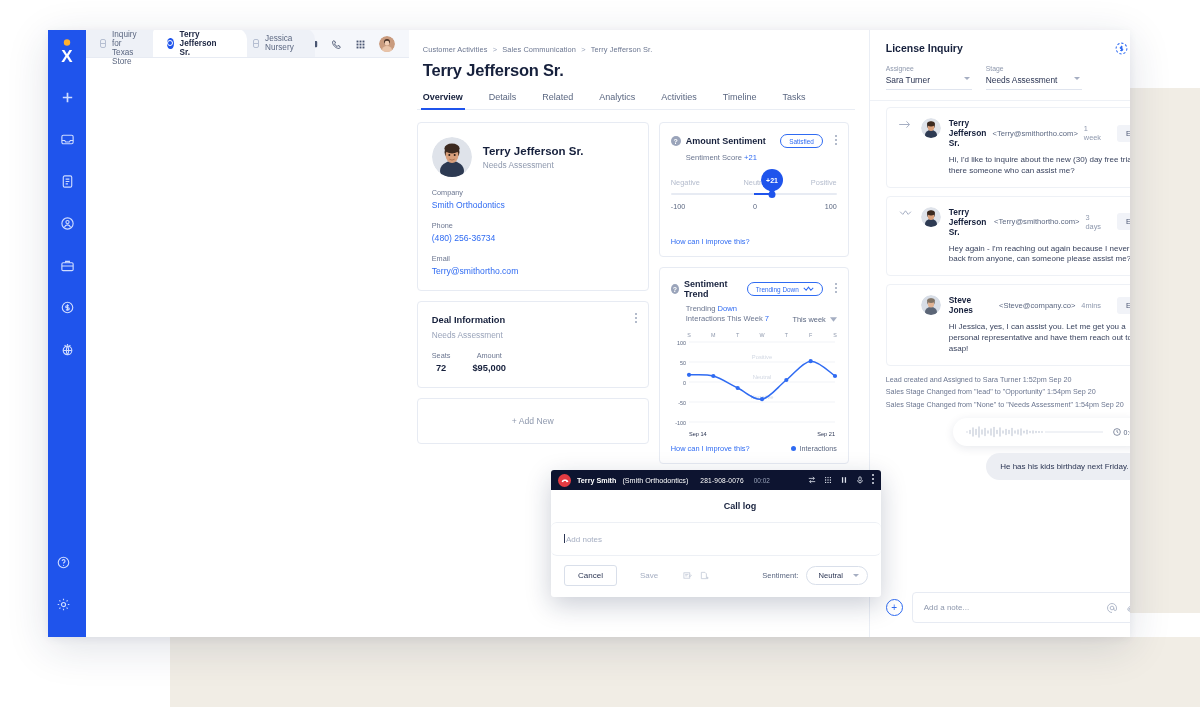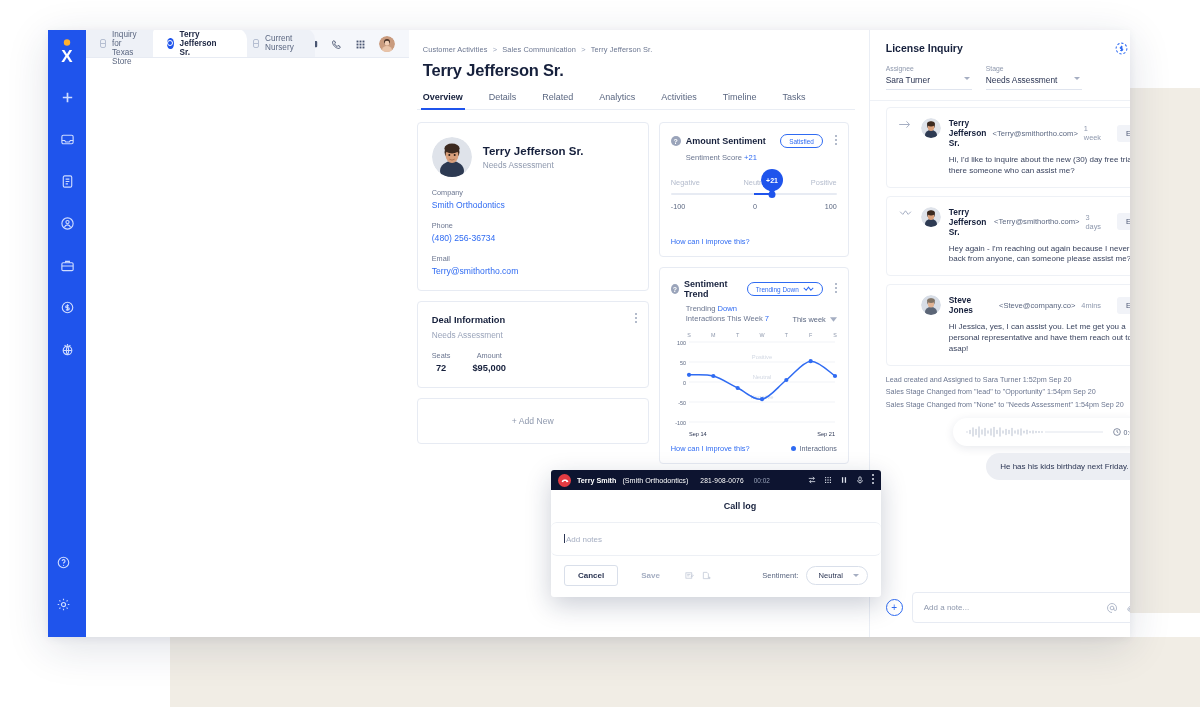--- a/index.html
+++ b/index.html
@@ -243,21 +243,21 @@
   .cl-num { font-size: 6.6px; margin-left: 6px; letter-spacing:.2px;}
   .cl-dur { font-size: 6.4px; color:#9aa4ba; margin-left:4px;}
   .cl-ctrls { margin-left:auto; display:flex; align-items:center; gap: 8px; }
   .cl-ctrls .c { cursor:pointer; display:flex; color:#dfe4ee;}
   .cl-ctrls .c svg { width: 8px; height: 8px; display:block;}
   .cl-title { text-align:center; font-size:9px; font-weight:bold; color:#16203c; padding: 11px 0 11px; margin-left: 48px;}
   .cl-notes { border-top:1px solid #edf0f5; border-bottom:1px solid #edf0f5; padding: 11px 13px; font-size:8px; color:#a5aec2;border-radius:6px;}
   .cl-notes .cursor { display:inline-block; width:1px; height:9px; background:#2b3553; vertical-align:-1px; margin-right:1px;}
   .cl-foot { display:flex; align-items:center; padding: 9px 13px 11px; gap: 9px; }
   .btn {
-    border:1px solid #d9dfea; border-radius:3px; font-size:8px; padding:5px 13px; cursor:pointer; background:#fff; color:#2b3553;font-weight:bold;
+    border:1px solid #d9dfea; border-radius:3px; font-size:8px; padding:5px 13px; cursor:pointer; background:#fff; color:#2b3553;
   }
   .btn.ghost { border-color: transparent; color:#a5aec2; }
   .cl-fico { display:flex; gap:8px; color:#c3cad8; margin-left:2px;}
   .cl-fico svg { width:9px;height:9px;display:block;}
   .cl-sent { margin-left:auto; display:flex; align-items:center; gap:7px; font-size:7.6px; color:#5b6781;}
   .cl-drop {
     border:1px solid #d9dfea;border-radius:11px;font-size:7.6px;padding:4px 8px 4px 12px;
     display:flex;align-items:center;gap:10px;cursor:pointer;color:#2b3553; min-width:62px;
   }
   .cl-drop .caret { width:0;height:0;border-left:3px solid transparent;border-right:3px solid transparent;border-top:3.5px solid #a5aec2; margin-left:auto;}
@@ -347,21 +347,21 @@
         <span>Product Inquiry for Texas Store</span>
       </div>
       <div class="tab active">
         <span class="tico"></span>
         <span>Terry Jefferson Sr.</span>
       </div>
       <div class="tab">
         <span class="tdoc">
             <i></i>
           </span>
-        <span>Current Nursery</span>
+        <span>Jessica Nursery</span>
       </div>
       <div class="tabbar-right">
         <span class="hico">
           <svg viewBox="0 0 14 14" fill="#4a5672">
               <rect x="1" y="2.5" width="12" height="8" rx="1.2"></rect>
               <path d="M3 10.5l1.6 2.2.3-2.2z"></path>
             </svg>
         </span>
         <span class="hico">
           <svg viewBox="0 0 14 14" fill="none" stroke="#4a5672" stroke-width="1.2">

